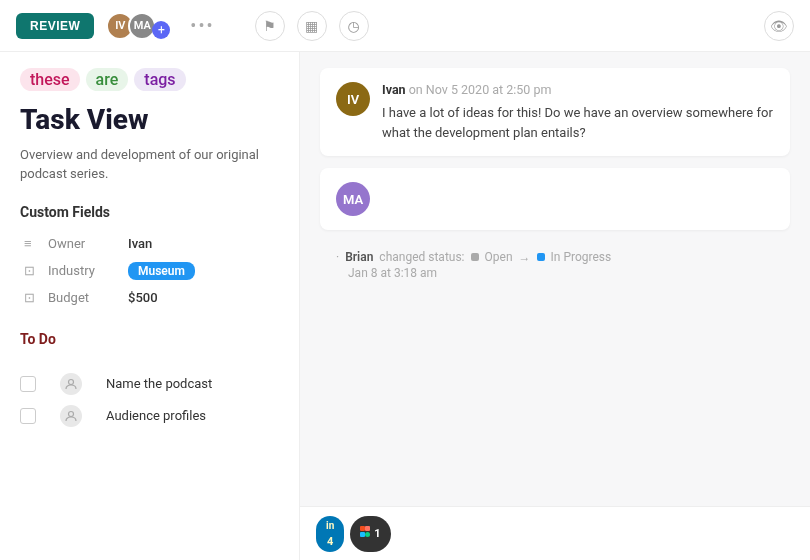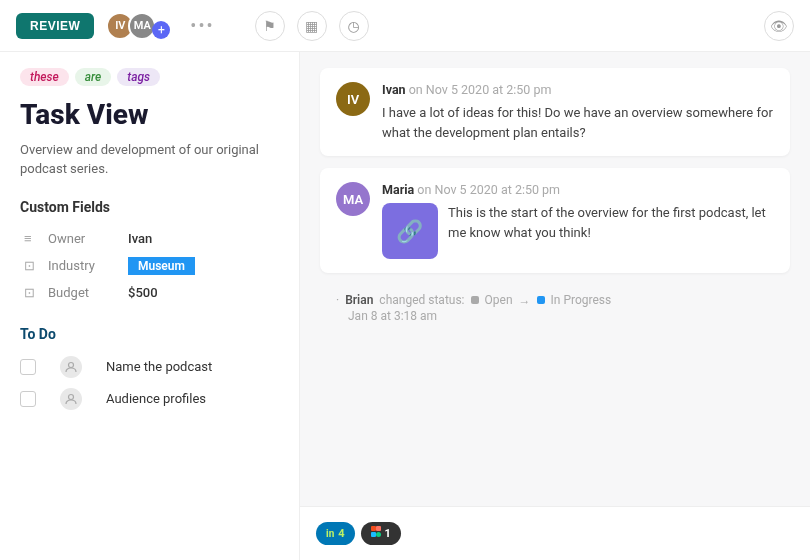--- a/index.html
+++ b/index.html
@@ -130,23 +130,22 @@
     
     .tags-row {
       display: flex;
       gap: 6px;
       margin-bottom: 12px;
       flex-wrap: wrap;
     }
     .tag {
       padding: 2px 10px;
       border-radius: 12px;
-      font-size: 12px;
+      font-size: 16px;
       font-weight: 500;
-      font-style: italic;
     }
     .tag-pink { background: #fce4ec; color: #c2185b; }
     .tag-green { background: #e8f5e9; color: #388e3c; }
     .tag-purple { background: #ede7f6; color: #7b1fa2; }
 
     
     .task-title {
       font-size: 28px;
       font-weight: 800;
       color: #1a1a2e;
@@ -188,31 +187,31 @@
       width: 80px;
     }
     .field-value {
       color: #333;
       font-weight: 500;
     }
     .badge-museum {
       background: #2196f3;
       color: #fff;
       padding: 2px 10px;
-      border-radius: 0;
+      border-radius: 8px;
       font-size: 12px;
       font-weight: 600;
     }
 
     
     .todo-title {
       font-size: 14px;
       font-weight: 700;
-      color: #0c4a6e;
-      margin-bottom: 14px;
+      color: #7f1d1d;
+      margin-bottom: 26px;
     }
     .todo-item {
       display: flex;
       align-items: center;
       gap: 24px;
       margin-bottom: 10px;
     }
     .todo-checkbox {
       width: 16px;
       height: 16px;
@@ -381,21 +380,21 @@
     .comment-pill {
       display: flex;
       align-items: center;
       gap: 4px;
       padding: 4px 10px;
       border-radius: 20px;
       font-size: 12px;
       font-weight: 700;
       cursor: pointer;
     }
-    .pill-linkedin { background: #0077b5; color: #bef264; }
+    .pill-linkedin { background: #0077b5; color: #fef9c3; flex-direction: column; }
     .pill-figma { background: #333; color: #fff; }
     .pill-count {
       font-size: 11px;
     }
     .comment-placeholder {
       font-size: 13px;
       color: #bbb;
       flex: 1;
     }
   </style>
@@ -501,29 +500,20 @@
       <div class="comment-card">
         <div class="comment-avatar ca-ivan">IV</div>
         <div class="comment-body">
           <div class="comment-header"><span class="comment-author">Ivan</span> <span style="color:#aaa; font-weight:400">on Nov 5 2020 at 2:50 pm</span></div>
           <div class="comment-text">I have a lot of ideas for this! Do we have an overview somewhere for what the development plan entails?</div>
         </div>
       </div>
 
       <div class="comment-card">
         <div class="comment-avatar ca-maria">MA</div>
-        <div class="comment-body">
-          <div class="comment-header"><span class="comment-author">Maria</span> <span style="color:#aaa; font-weight:400">on Nov 5 2020 at 2:50 pm</span></div>
-          <div class="attachment-row">
-            <div class="attachment-thumb">
-              <span>🔗</span>
-            </div>
-            <div class="comment-text">This is the start of the overview for the first podcast, let me know what you think!</div>
-          </div>
-        </div>
       </div>
 
 
       <div class="status-change">
         <div class="status-row">
           <span style="color:#aaa">·</span>
           <span class="status-author">Brian</span>
           <span>changed status:</span>
           <span class="status-dot dot-gray"></span>
           <span>Open</span>

